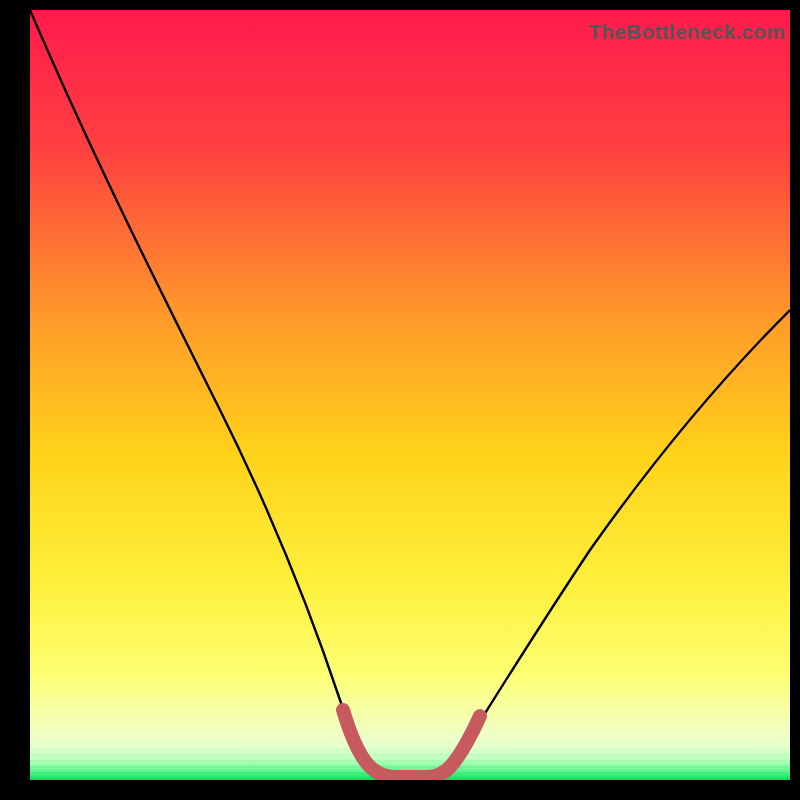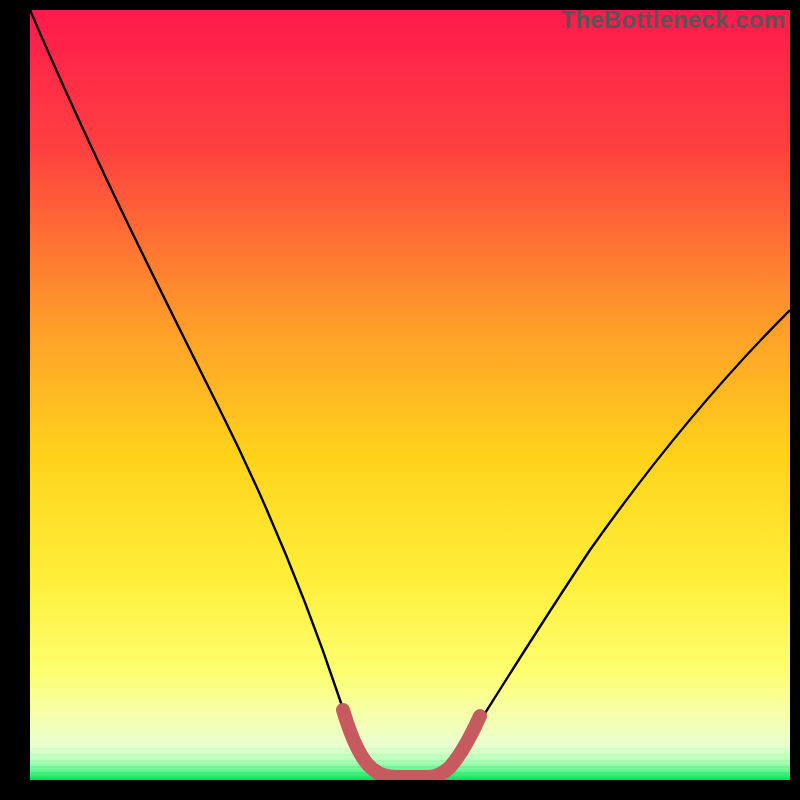--- a/index.html
+++ b/index.html
@@ -24,24 +24,24 @@
     width: 760px;
     height: 770px;
   }
   .plot svg {
     width: 100%;
     height: 100%;
     display: block;
   }
   .watermark {
     position: absolute;
-    top: 6px;
+    top: 20px;
     right: 14px;
     color: #555;
-    font-size: 24px;
+    font-size: 21px;
     font-weight: 600;
     letter-spacing: 0.2px;
     user-select: none;
   }
 </style>
 </head>
 <body>
 
 <div class="frame">
 

